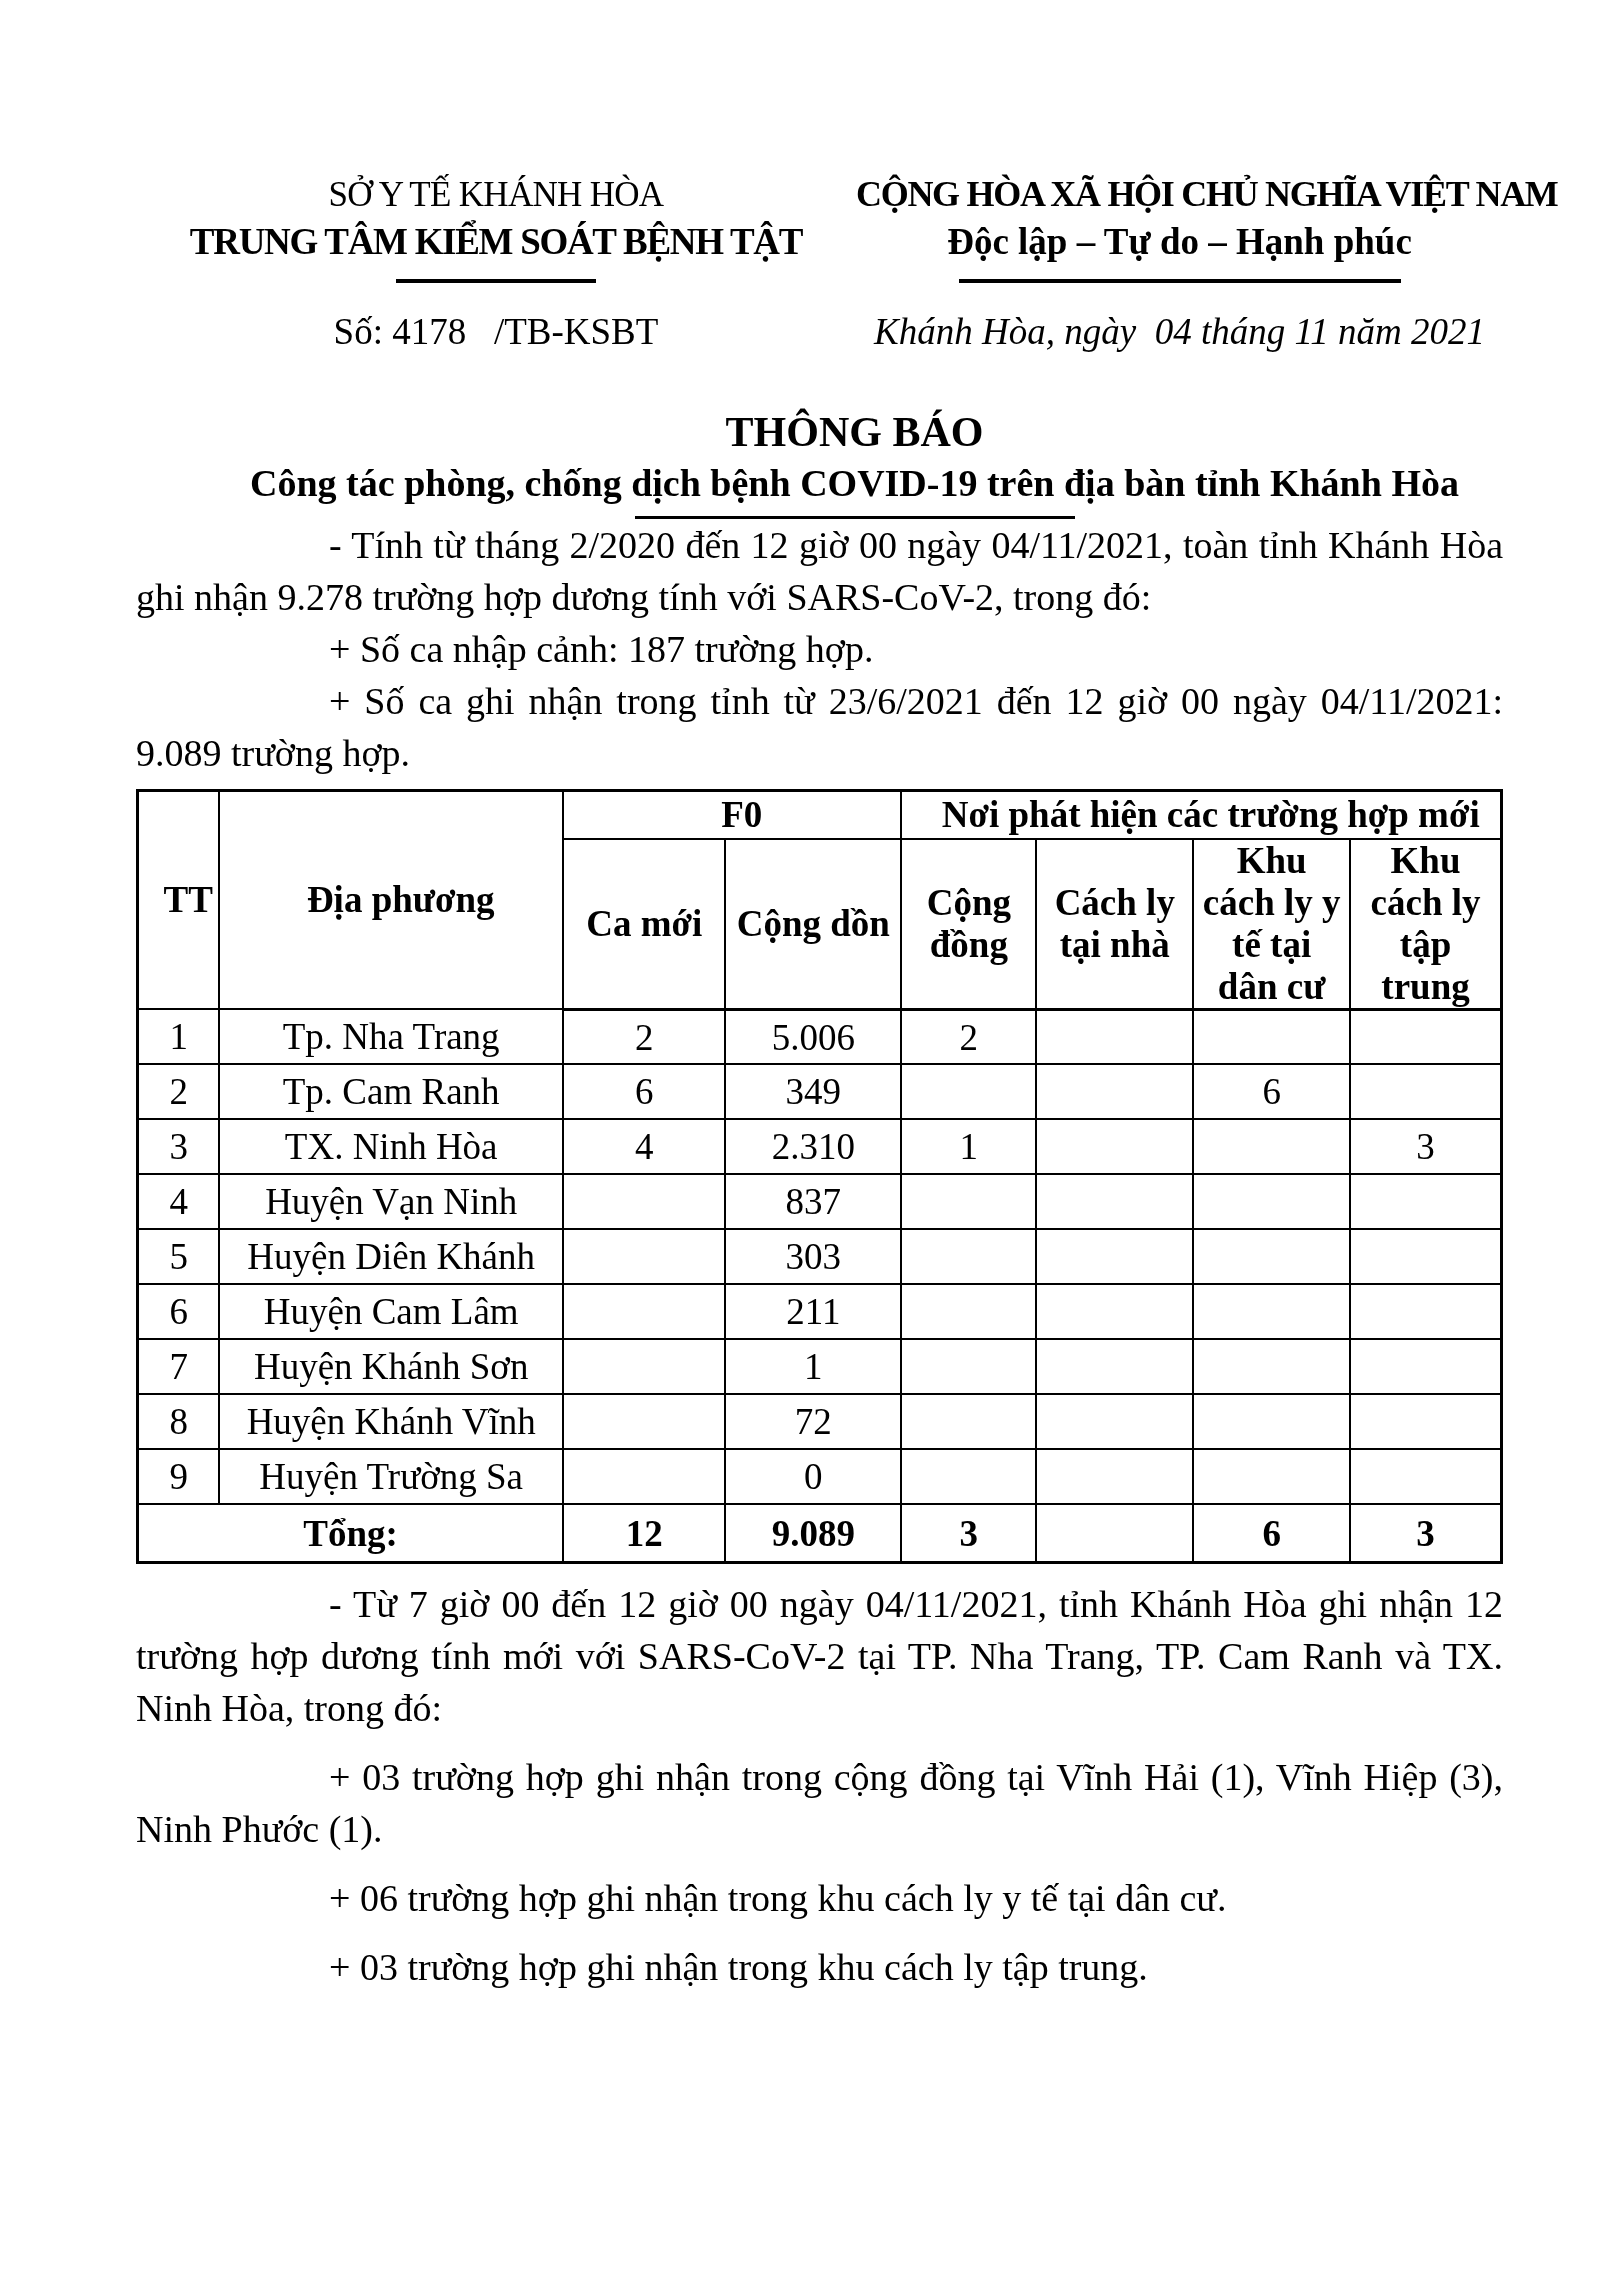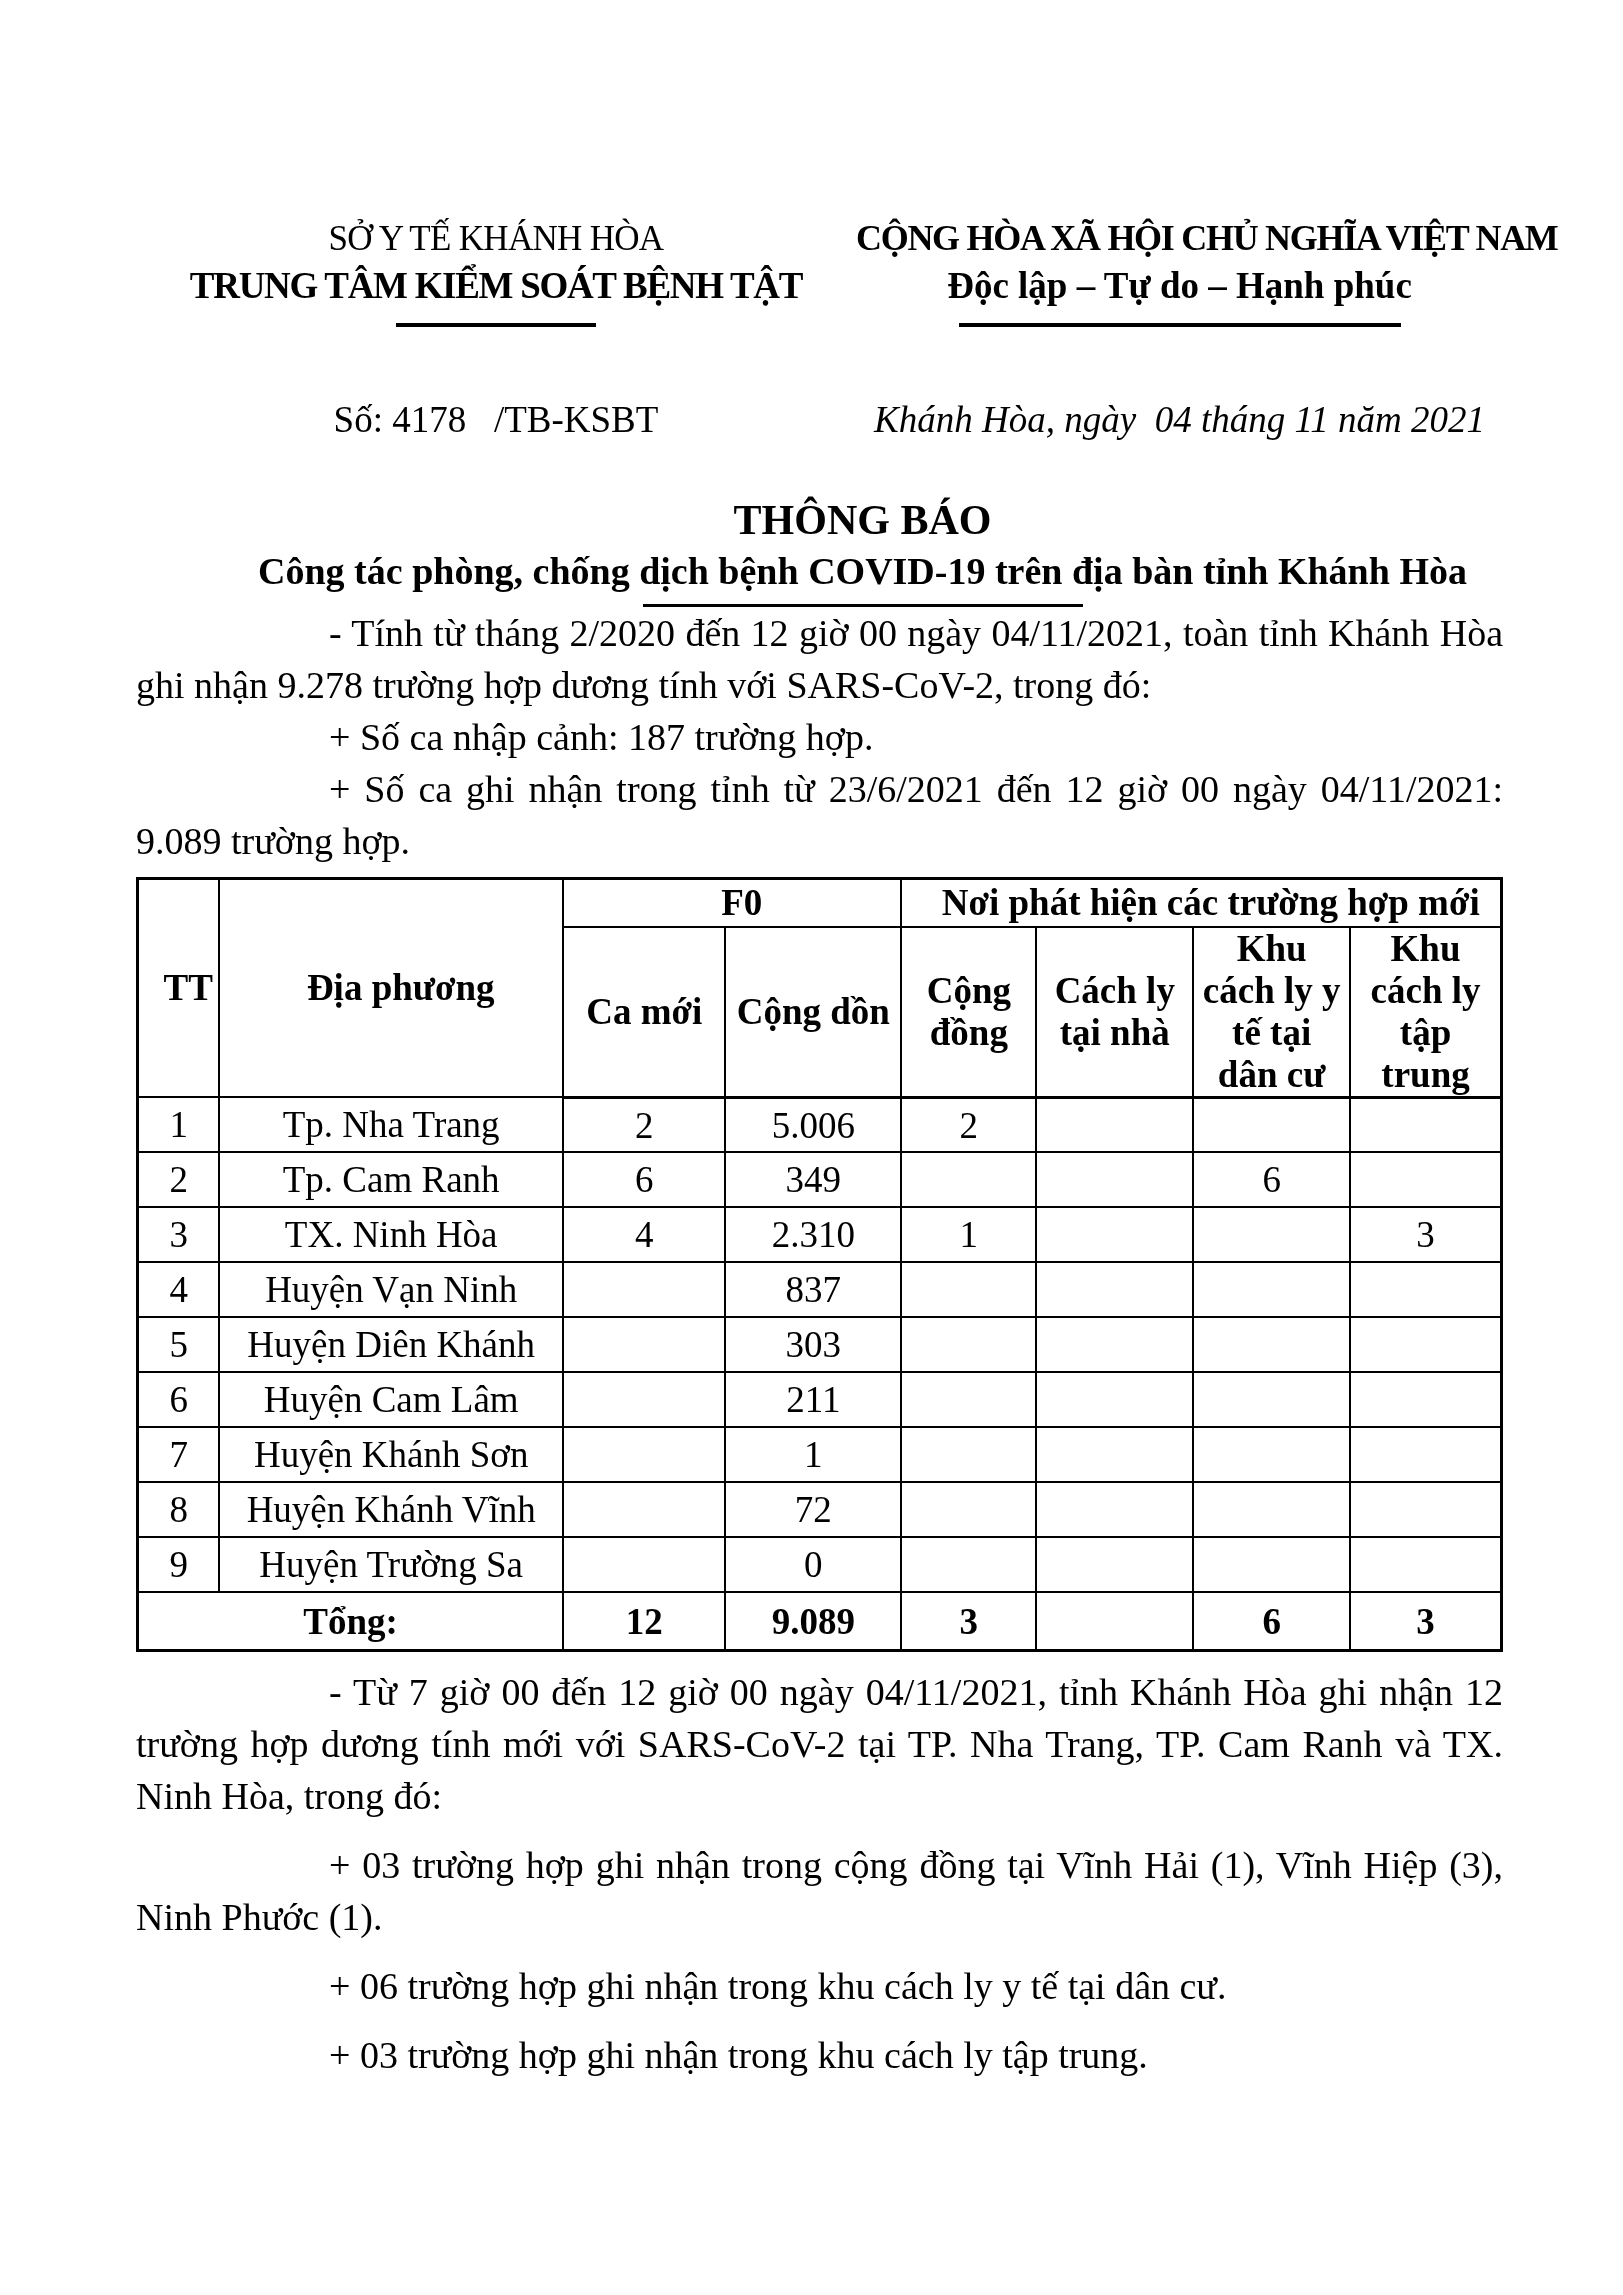--- a/index.html
+++ b/index.html
@@ -10,35 +10,35 @@
     color: #000;
     overflow: hidden;
   }
   .page {
     width: 1623px; height: 2295px;
     padding: 171px 120px 0 136px;
     position: relative;
   }
   
   .head-row { display: flex; width: 100%; }
-  .head-col { text-align: center; margin-top: 44px; }
+  .head-col { text-align: center; }
   .head-col.left  { width: 720px; flex: 0 0 auto; }
   .head-col.right { width: 647px;  flex: 0 0 auto; }
   .org-line1 { font-size: 35px; line-height: 47px; letter-spacing: -0.7px; }
   .org-line2 { font-size: 37px; line-height: 47px; font-weight: bold; letter-spacing: -1.3px; }
   .nat-line1 { font-size: 36px; line-height: 47px; font-weight: bold; letter-spacing: -1.3px; white-space: nowrap; }
   .nat-line2 { font-size: 37px; line-height: 47px; font-weight: bold; }
   .rule { height: 3.3px; background: #000; margin: 14.4px auto 0 auto; }
   .rule-left  { width: 200px; }
   .rule-right { width: 442px; }
   .head-row.row2 { margin-top: 25px; }
   .doc-number { font-size: 37px; line-height: 47px; white-space: pre; }
   .doc-date   { font-size: 37px; line-height: 47px; font-style: italic; white-space: pre; }
   
-  .title-block { margin-top: 52px; text-align: center; position: relative; left: 43px; }
+  .title-block { margin-top: 52px; text-align: center; position: relative; left: 35px; }
   .t1 { font-size: 42px; line-height: 51px; font-weight: bold; }
   .t2 { font-size: 38px; line-height: 50px; font-weight: bold; }
   .t3 { font-size: 38px; line-height: 50px; font-weight: bold; }
   .rule-title { width: 440px; margin-top: 7.9px; }
   
   .sec-heading {
     margin-top: 46px; padding-left: 193px;
     font-size: 39px; font-weight: bold; line-height: 52px;
   }
   .para {

